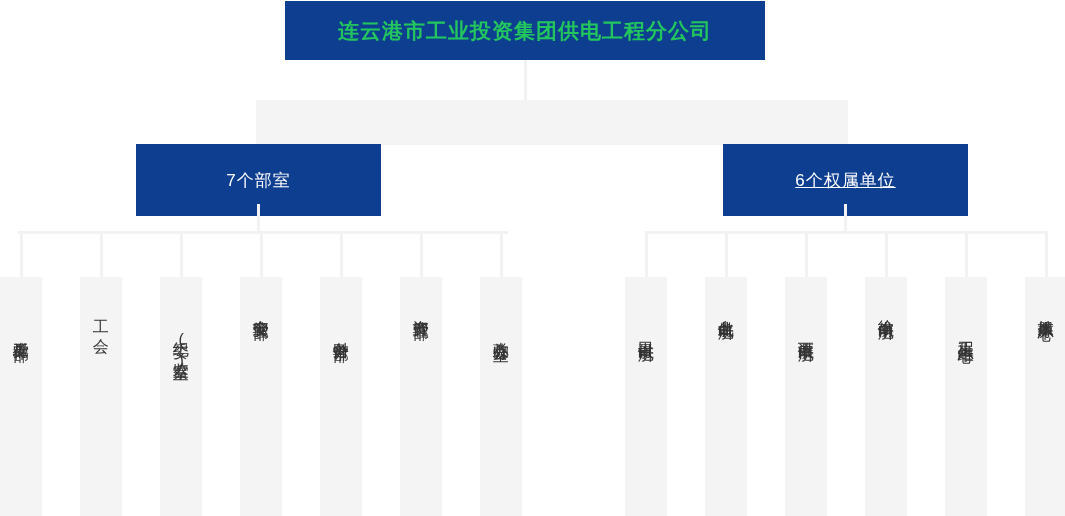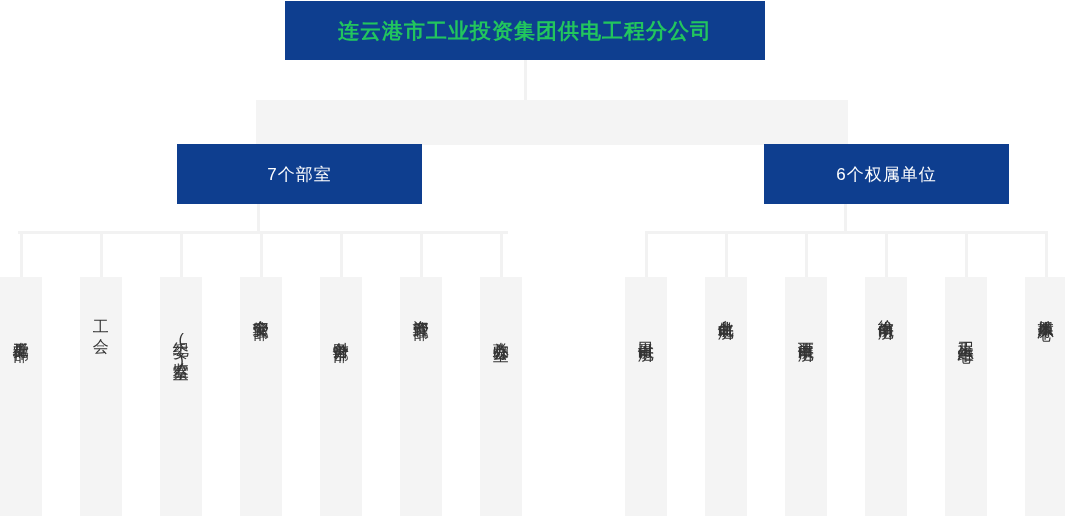--- a/index.html
+++ b/index.html
@@ -55,33 +55,32 @@
     width: 592px;
     height: 45px;
     background: #f4f4f4;
   }
 
   
   .level2-box {
     position: absolute;
     top: 144px;
     width: 245px;
-    height: 60px;
+    height: 72px;
     background: #0e3e8f;
     color: #ffffff;
     display: flex;
     align-items: center;
     justify-content: center;
     font-size: 17px;
     letter-spacing: 1px;
     white-space: nowrap;
-    margin-left: 41px;
   }
   .level2-box.left  { left: 136px; }
-  .level2-box.right { left: 723px; }
+  .level2-box.right { left: 723px; text-decoration: underline; }
 
   
   .branch-stem {
     position: absolute;
     width: 3px;
     height: 28px;
     background: #f2f2f2;
     top: 204px;
   }
   .branch-stem.left  { left: 257px; }

